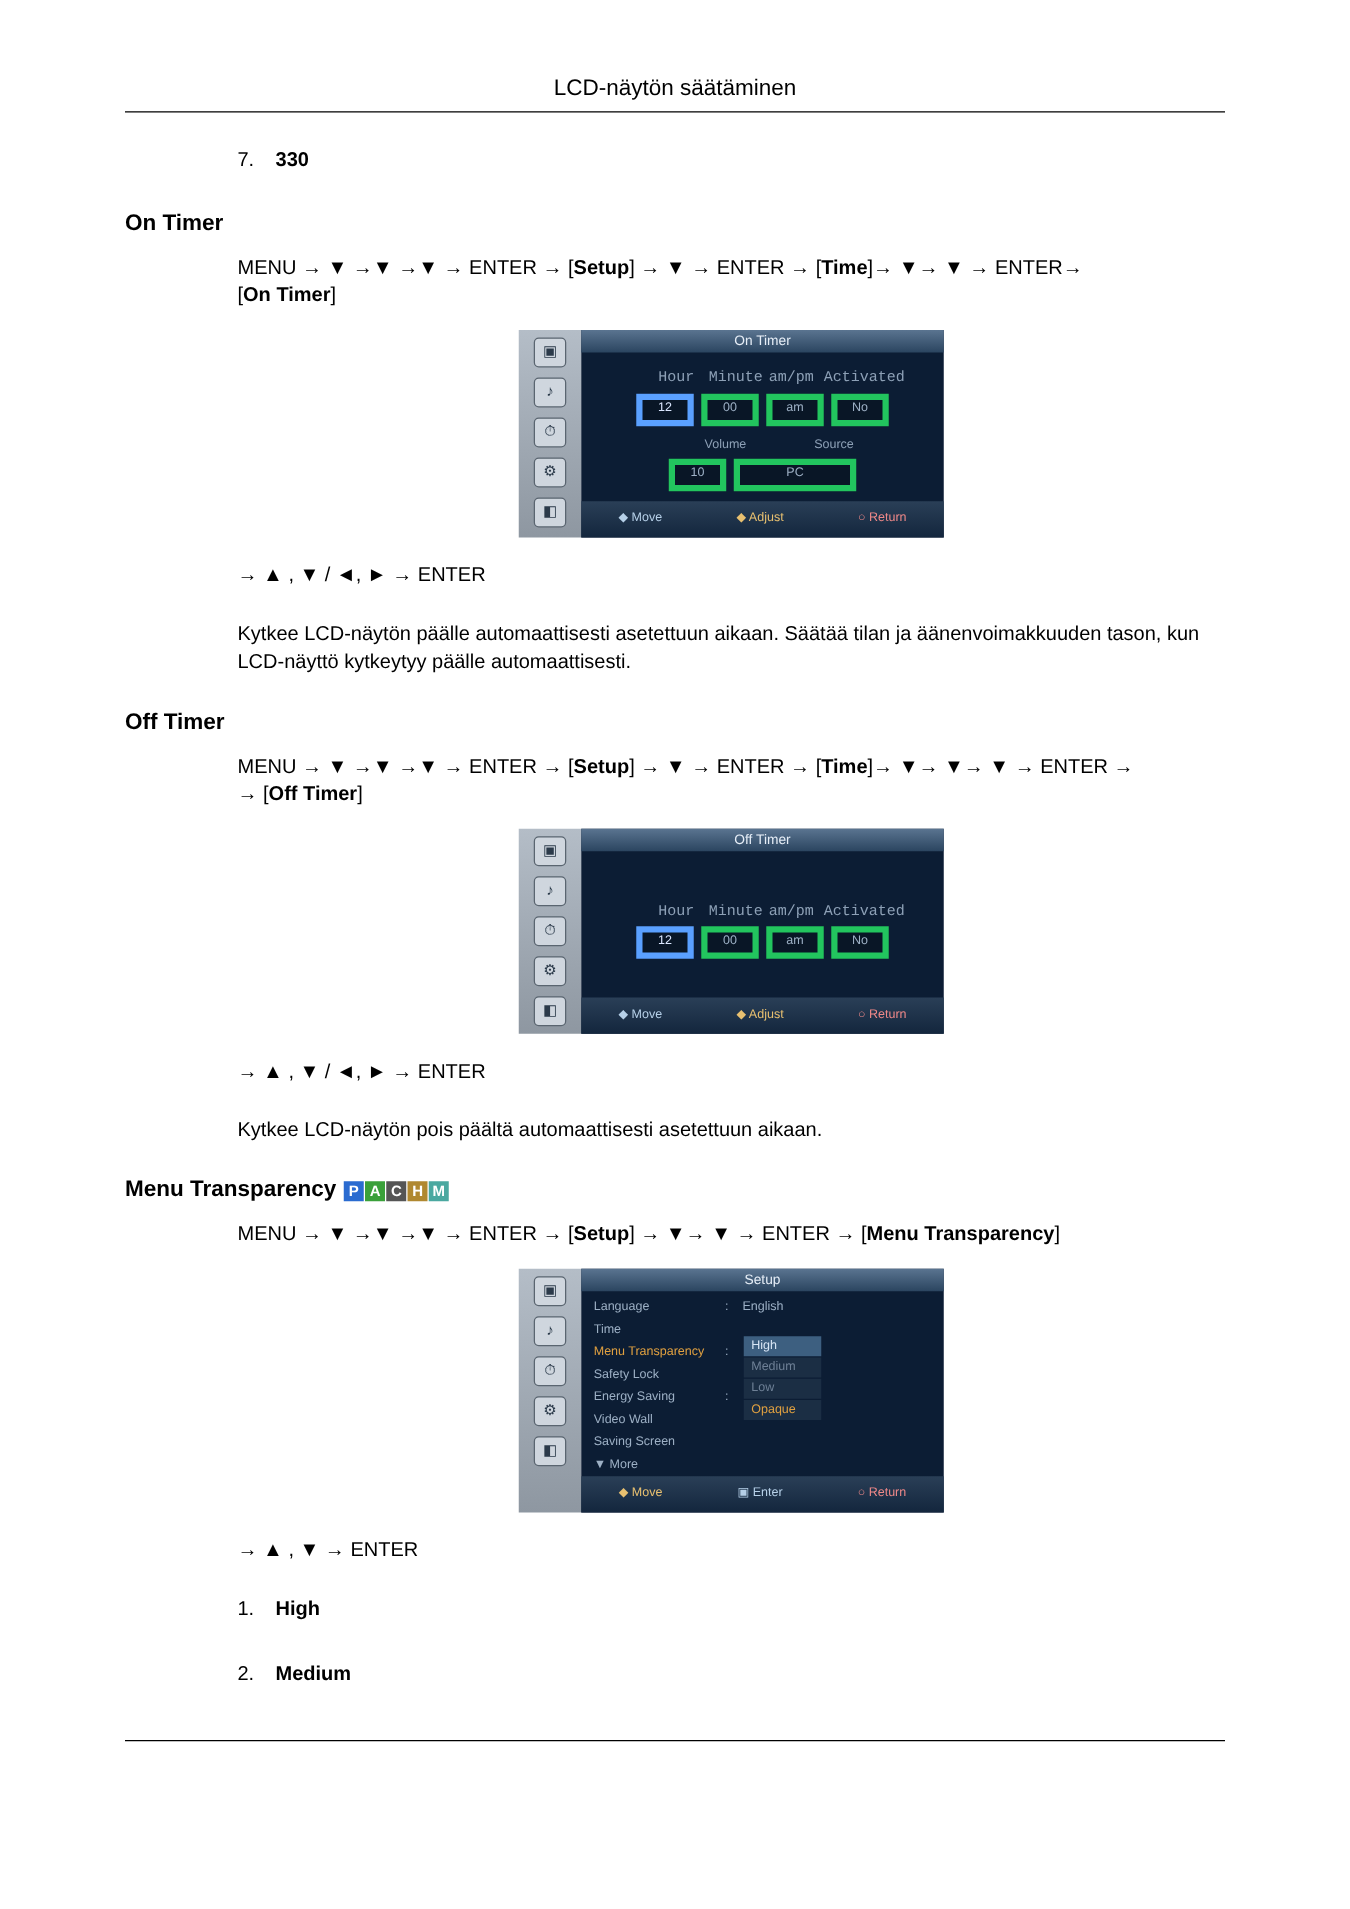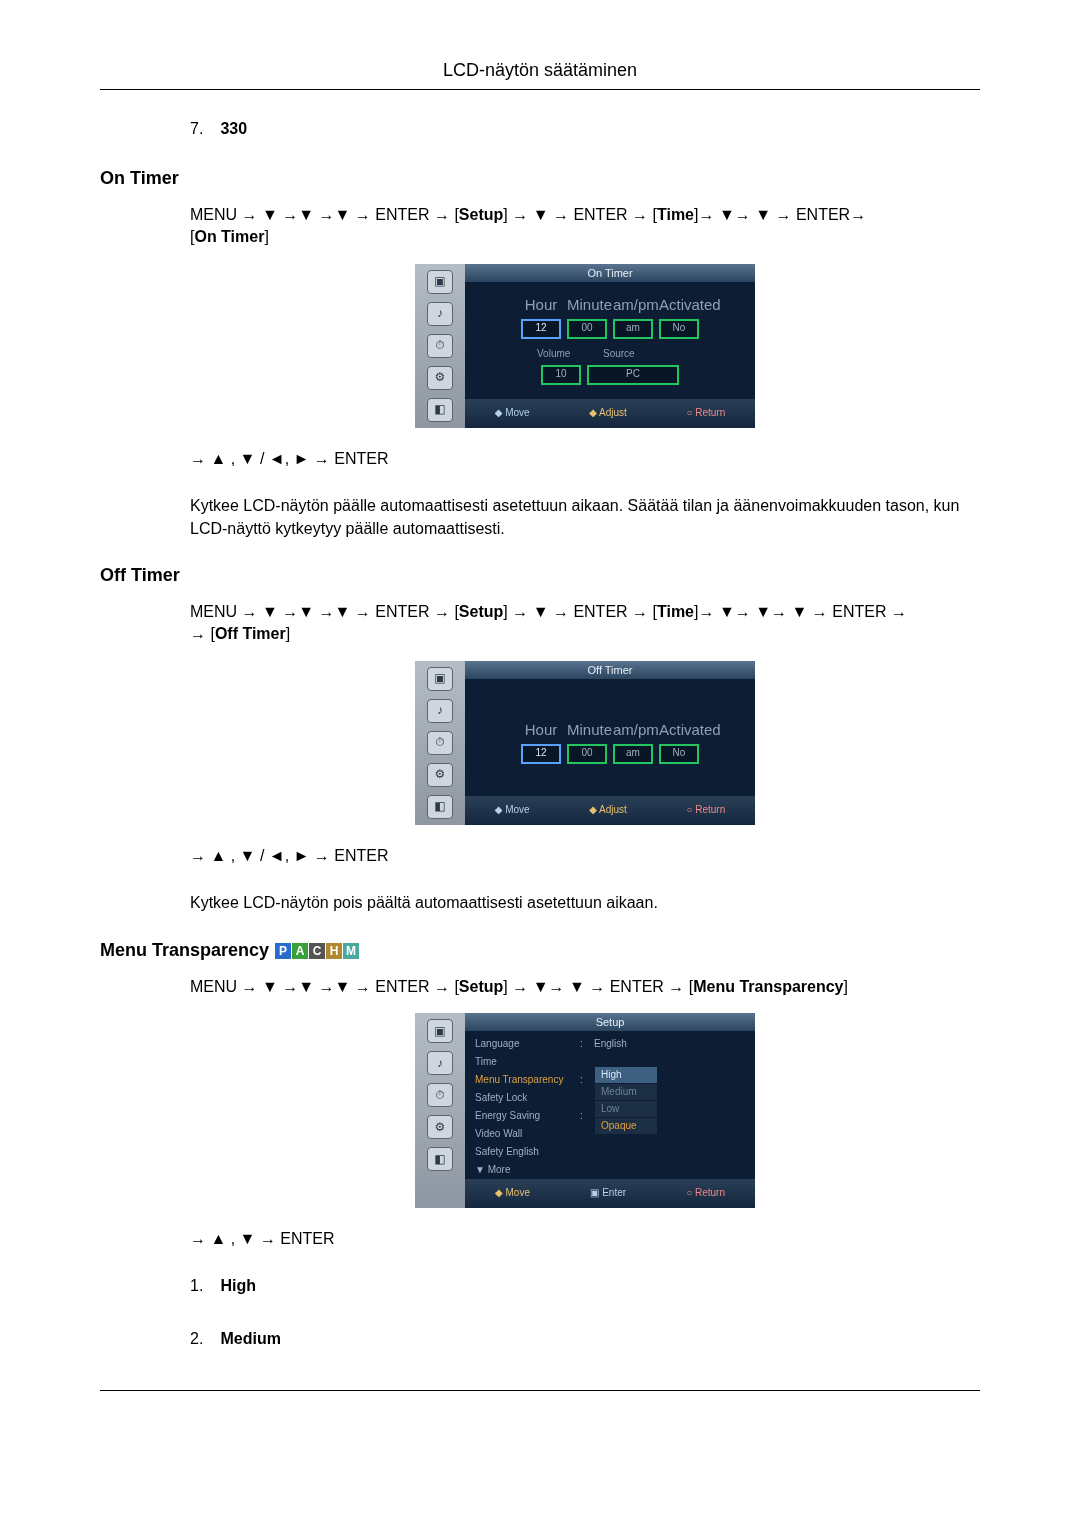--- a/index.html
+++ b/index.html
@@ -95,44 +95,45 @@
     padding: 12px 10px 4px 10px;
   }
   .osd-row {
     display: flex;
     gap: 6px;
     margin-bottom: 4px;
     justify-content: center;
   }
   .osd-hdr {
     color: #8da0b6;
-    font-size: 15px;
+    font-size: 12px;
     width: 40px;
     text-align: center;
+    font-family: Liberation Mono, monospace;
   }
   .osd-cell {
     min-width: 28px;
     height: 16px;
     line-height: 14px;
     text-align: center;
-    border: 2px solid #22c55e;
+    border: 5px solid #22c55e;
     background: #091626;
     color: #9db0c5;
     font-size: 10px;
     padding: 0 4px;
   }
   .osd-cell.sel {
     border-color: #5aa0ff;
     color: #dbe7ff;
   }
   .osd-label {
     color: #8da0b6;
     font-size: 10px;
     width: 60px;
-    text-align: left;
+    text-align: right;
   }
   .osd-footer {
     height: 29px;
     background: linear-gradient(#2a3f57, #13263d);
     display: flex;
     justify-content: space-around;
     align-items: center;
     color: #b6d0e8;
     font-size: 10px;
   }
@@ -353,21 +354,21 @@
                 <span class="lbl">Safety Lock</span>
               </div>
               <div class="setup-row">
                 <span class="lbl">Energy Saving</span>
                 <span class="sep">:</span>
               </div>
               <div class="setup-row">
                 <span class="lbl">Video Wall</span>
               </div>
               <div class="setup-row">
-                <span class="lbl">Safety English</span>
+                <span class="lbl">Saving Screen</span>
               </div>
               <div class="setup-row">
                 <span class="lbl">▼ More</span>
               </div>
             </div>
           </div>
           <div class="osd-footer">
             <span class="yel">◆ <span>Move</span></span>
             <span>▣ <span>Enter</span></span>
             <span class="red">○ <span>Return</span></span>

